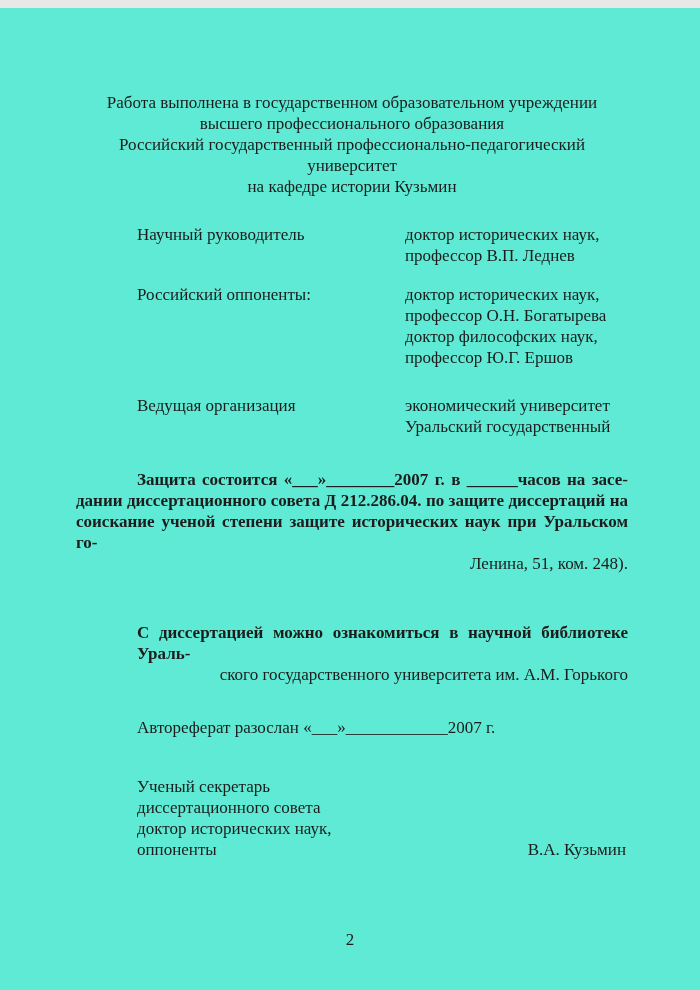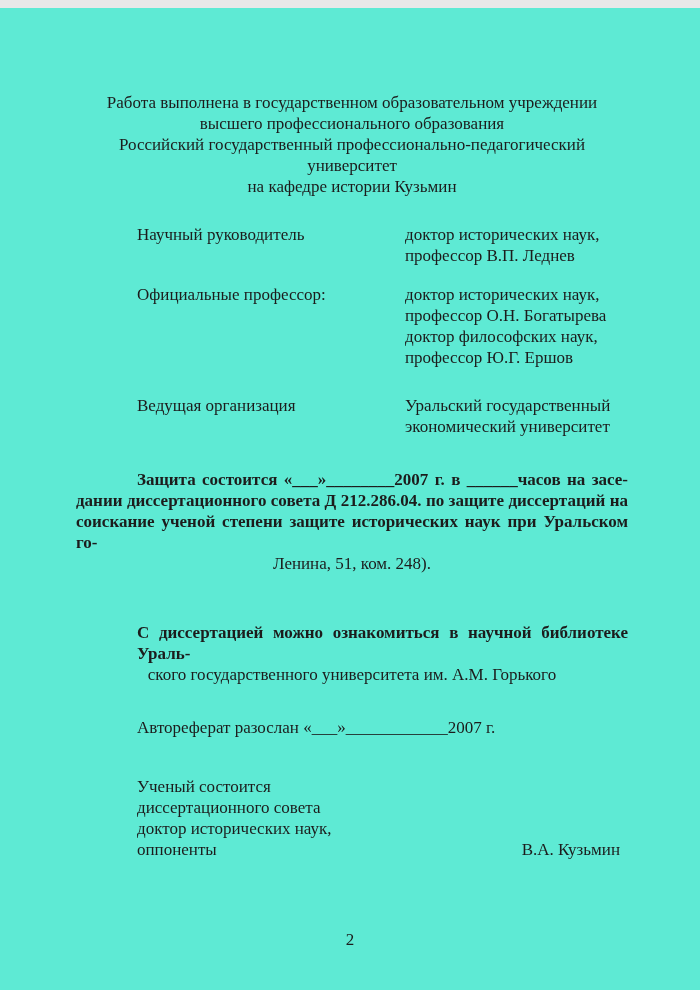--- a/index.html
+++ b/index.html
@@ -45,29 +45,29 @@
     white-space: nowrap;
   }
   .defense-block { top: 461px; }
   .library-block { top: 614px; }
   .jline {
     text-align: justify;
     text-align-last: justify;
     font-weight: bold;
   }
   .first-line { padding-left: 61px; }
-  .plain-line { text-align: center; }
+  .plain-line { text-align: right; }
   .autoreferat-block { top: 709px; }
   .autoreferat-block .line { padding-left: 61px; }
   .signature-block { top: 768px; }
   .signature-block .sig-line { padding-left: 61px; }
   .sig-name {
     position: absolute;
     top: 63px;
-    right: 8px;
+    right: 2px;
     font-family: Liberation Serif, serif;
   }
   .pagenum-block {
     top: 921px;
     left: 0;
     width: 700px;
     text-align: center;
   }
 </style>
 </head>
@@ -85,55 +85,55 @@
 
   <div class="committee-row row-1">
     <div class="row-label">Научный руководитель</div>
     <div class="row-value">
       <div>доктор исторических наук,</div>
       <div>профессор В.П. Леднев</div>
     </div>
   </div>
 
   <div class="committee-row row-2">
-    <div class="row-label">Официальные профессор:</div>
+    <div class="row-label">Российский оппоненты:</div>
     <div class="row-value">
       <div>доктор исторических наук,</div>
       <div>профессор О.Н. Богатырева</div>
       <div>доктор философских наук,</div>
       <div>профессор Ю.Г. Ершов</div>
     </div>
   </div>
 
   <div class="committee-row row-3">
     <div class="row-label">Ведущая организация</div>
     <div class="row-value">
+      <div>экономический университет</div>
       <div>Уральский государственный</div>
-      <div>экономический университет</div>
     </div>
   </div>
 
   <div class="block defense-block">
     <div class="jline first-line">Защита состоится «___»________2007 г. в ______часов на засе-</div>
     <div class="jline">дании диссертационного совета Д 212.286.04. по защите диссертаций на</div>
     <div class="jline">соискание ученой степени защите исторических наук при Уральском го-</div>
     <div class="plain-line">Ленина, 51, ком. 248).</div>
   </div>
 
   <div class="block library-block">
     <div class="jline first-line">С диссертацией можно ознакомиться в научной библиотеке Ураль-</div>
     <div class="plain-line">ского государственного университета им. А.М. Горького</div>
   </div>
 
   <div class="block autoreferat-block">
     <div class="line">Автореферат разослан «___»____________2007 г.</div>
   </div>
 
   <div class="block signature-block">
-    <div class="sig-line">Ученый состоится</div>
+    <div class="sig-line">Ученый секретарь</div>
     <div class="sig-line">диссертационного совета</div>
     <div class="sig-line">доктор исторических наук,</div>
     <div class="sig-line">оппоненты</div>
     <div class="sig-name">В.А. Кузьмин</div>
   </div>
 
   <div class="block pagenum-block">2</div>
 
 </div>
 

